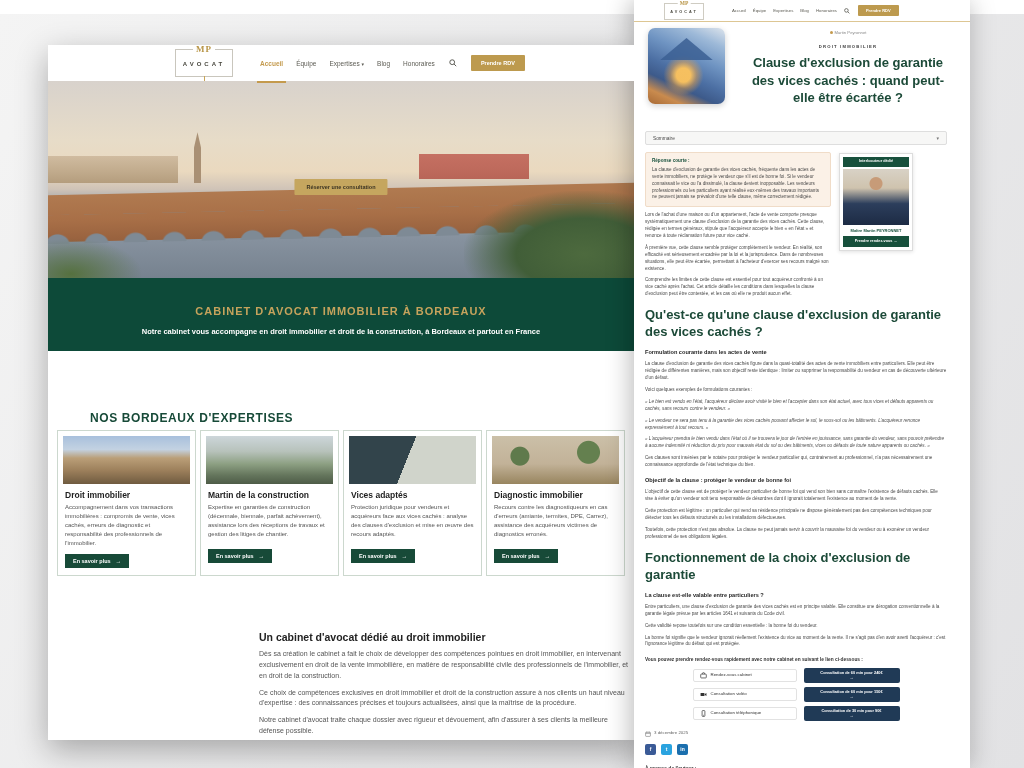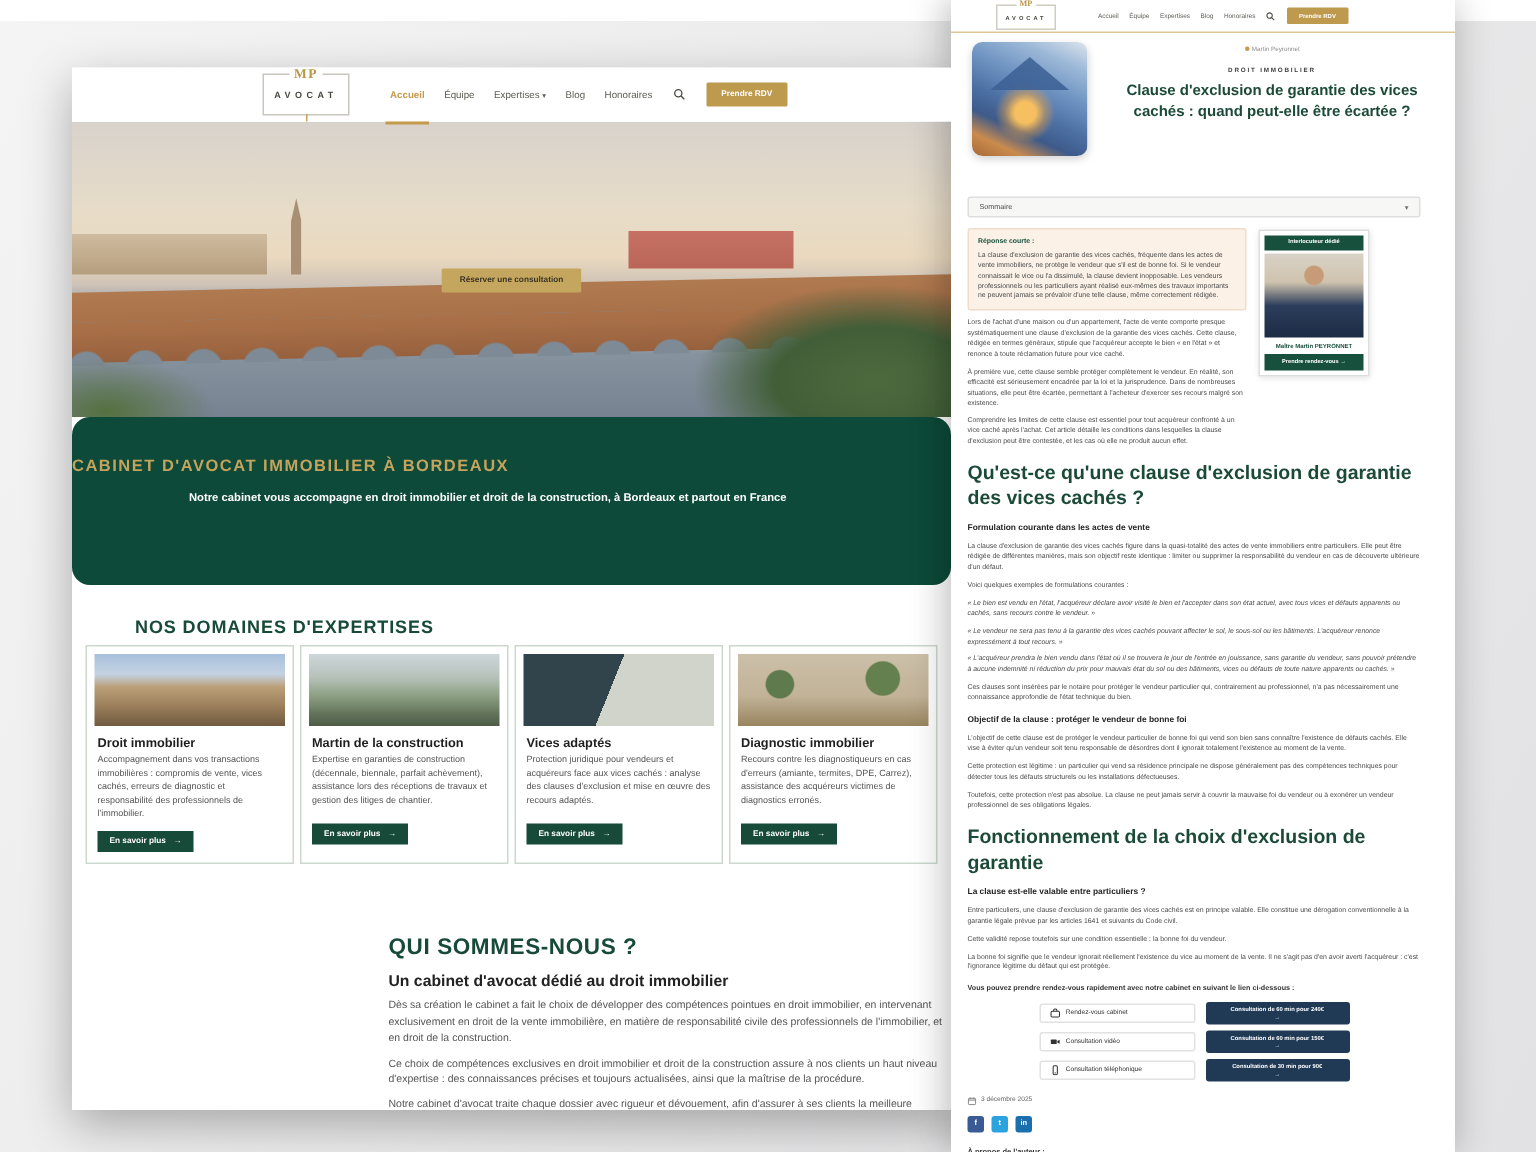--- a/index.html
+++ b/index.html
@@ -43,21 +43,21 @@
     background:linear-gradient(180deg,#8893a0,#76828f);}
   .hero-tree-r{position:absolute;right:-30px;bottom:-18px;width:200px;height:105px;
     background:radial-gradient(ellipse at 60% 60%,#4d6a3e 0%,#415e38 40%,rgba(65,94,56,0) 72%);}
   .hero-tree-l{position:absolute;left:-25px;bottom:-20px;width:120px;height:60px;
     background:radial-gradient(ellipse at 40% 60%,#55713f 0%,rgba(85,113,63,0) 70%);}
   .hero-title{position:absolute;top:24px;left:0;right:0;text-align:center;z-index:3;
     color:#2b4a3a;font-size:19px;font-weight:bold;line-height:22px;letter-spacing:.2px;}
   .hero-cta{position:absolute;top:98px;left:50%;transform:translateX(-50%);z-index:3;
     background:#c5a65f;color:#3c3423;font-size:5.5px;font-weight:bold;padding:5px 12px;border-radius:1px;cursor:pointer;}
 
-  .band{position:absolute;top:233px;left:0;right:0;height:112px;background:#0d4a39;text-align:left;border-radius:12px;}
+  .band{position:absolute;top:233px;left:0;right:0;height:73px;background:#0d4a39;text-align:center;}
   .band-title{padding-top:27px;color:#c6a35c;font-size:11px;font-weight:bold;letter-spacing:1px;}
   .band-sub{margin:9px auto 0;max-width:430px;color:#fff;font-size:7.5px;font-weight:bold;line-height:1.55;}
 
   .exp-head{position:absolute;top:366px;left:42px;font-size:12px;font-weight:bold;color:#174a38;letter-spacing:.6px;}
   .cards{position:absolute;top:385px;left:9px;right:9px;display:flex;gap:4px;}
   .card{flex:1;border:1px solid #ccd8ce;background:#fff;padding:5px 0 7px;min-height:125px;}
   .card-img{height:48px;margin:0 5px;}
   .ci-1{background:linear-gradient(180deg,#a8c0dc 0%,#c3d2e2 28%,#ba9f78 46%,#9c7f5b 72%,#6f5b40 100%);}
   .ci-2{background:linear-gradient(180deg,#cdd6da 0%,#b7c2bb 32%,#8da083 58%,#64755c 82%,#4e5c47 100%);}
   .ci-3{background:repeating-linear-gradient(90deg,#9aa89c 0 6px,#b5c0b4 6px 12px);}
@@ -93,21 +93,21 @@
     background:
       radial-gradient(circle at 46% 62%, rgba(255,196,92,.95) 0 7px, rgba(255,170,60,.45) 13px, rgba(0,0,0,0) 20px),
       linear-gradient(205deg,#dde4ec 0%,#9db9d8 18%,#6f94c2 38%,#4c6fa3 58%,#3d5a8a 72%,#c98b4e 86%,#a86a36 100%);
     box-shadow:0 2px 6px rgba(0,0,0,.18);}
   .art-roof{position:absolute;left:4px;top:10px;width:69px;height:22px;background:#3b5f93;
     clip-path:polygon(12% 100%,50% 0,88% 100%);opacity:.85;}
   .art-headblock{position:absolute;left:100px;right:8px;top:30px;text-align:center;}
   .breadcrumb{font-size:4.2px;color:#8a8a8a;cursor:pointer;}
   .bc-dot{display:inline-block;width:3px;height:3px;border-radius:50%;background:#c49a4d;margin-right:2px;vertical-align:middle;}
   .category{margin-top:9px;font-size:4.2px;font-weight:bold;letter-spacing:1.2px;color:#3a3a3a;}
-  .art-title{margin:5px auto 0;max-width:200px;font-size:10px;font-weight:bold;color:#1c4a38;line-height:1.35;}
+  .art-title{margin:5px auto 0;max-width:200px;font-size:13px;font-weight:bold;color:#1c4a38;line-height:1.35;}
 
   .sommaire{position:absolute;left:11px;width:302px;top:131px;height:14px;background:#f7f7f6;border:1px solid #dedede;
     border-radius:2px;display:flex;align-items:center;justify-content:space-between;padding:0 7px;
     font-size:4.8px;color:#4a4a4a;cursor:pointer;box-sizing:border-box;}
   .sommaire .chev{font-size:5px;color:#777;}
 
   .art-content{position:absolute;left:11px;top:152px;width:302px;font-size:4.6px;color:#4a4a4a;line-height:1.5;}
   .sidebar-card{float:right;width:66px;margin:1px 34px 8px 8px;border:1px solid #ddd;background:#fff;
     box-shadow:0 1px 4px rgba(0,0,0,.12);padding:3px;}
   .sc-label{background:#17503c;color:#fff;font-size:3.8px;font-weight:bold;text-align:center;padding:2px 0;}
@@ -196,21 +196,21 @@
     <div class="hero-tree-l"></div>
     <div class="hero-tree-r"></div>
     <span class="hero-cta">Réserver une consultation</span>
   </div>
 
   <div class="band">
     <div class="band-title">CABINET D'AVOCAT IMMOBILIER À BORDEAUX</div>
     <div class="band-sub">Notre cabinet vous accompagne en droit immobilier et droit de la construction, à Bordeaux et partout en France</div>
   </div>
 
-  <div class="exp-head">NOS DOMAINES D'EXPERTISES</div>
+  <div class="exp-head">NOS BORDEAUX D'EXPERTISES</div>
 
   <div class="cards">
     <div class="card">
       <div class="card-img ci-1"></div>
       <div class="card-title">Droit immobilier</div>
       <div class="card-body">Accompagnement dans vos transactions immobilières : compromis de vente, vices cachés, erreurs de diagnostic et responsabilité des professionnels de l'immobilier.</div>
       <span class="card-btn">
           <span>En savoir plus</span>
           <span>→</span>
         </span>
@@ -238,21 +238,20 @@
       <div class="card-title">Diagnostic immobilier</div>
       <div class="card-body">Recours contre les diagnostiqueurs en cas d'erreurs (amiante, termites, DPE, Carrez), assistance des acquéreurs victimes de diagnostics erronés.</div>
       <span class="card-btn">
           <span>En savoir plus</span>
           <span>→</span>
         </span>
     </div>
   </div>
 
   <div class="about">
-    <div class="about-h2">QUI SOMMES-NOUS ?</div>
     <div class="about-h3">Un cabinet d'avocat dédié au droit immobilier</div>
     <p>Dès sa création le cabinet a fait le choix de développer des compétences pointues en droit immobilier, en intervenant exclusivement en droit de la vente immobilière, en matière de responsabilité civile des professionnels de l'immobilier, et en droit de la construction.</p>
     <p>Ce choix de compétences exclusives en droit immobilier et droit de la construction assure à nos clients un haut niveau d'expertise : des connaissances précises et toujours actualisées, ainsi que la maîtrise de la procédure.</p>
     <p>Notre cabinet d'avocat traite chaque dossier avec rigueur et dévouement, afin d'assurer à ses clients la meilleure défense possible.</p>
 
   </div>
 </div>
 
 <div class="page-right">
 

